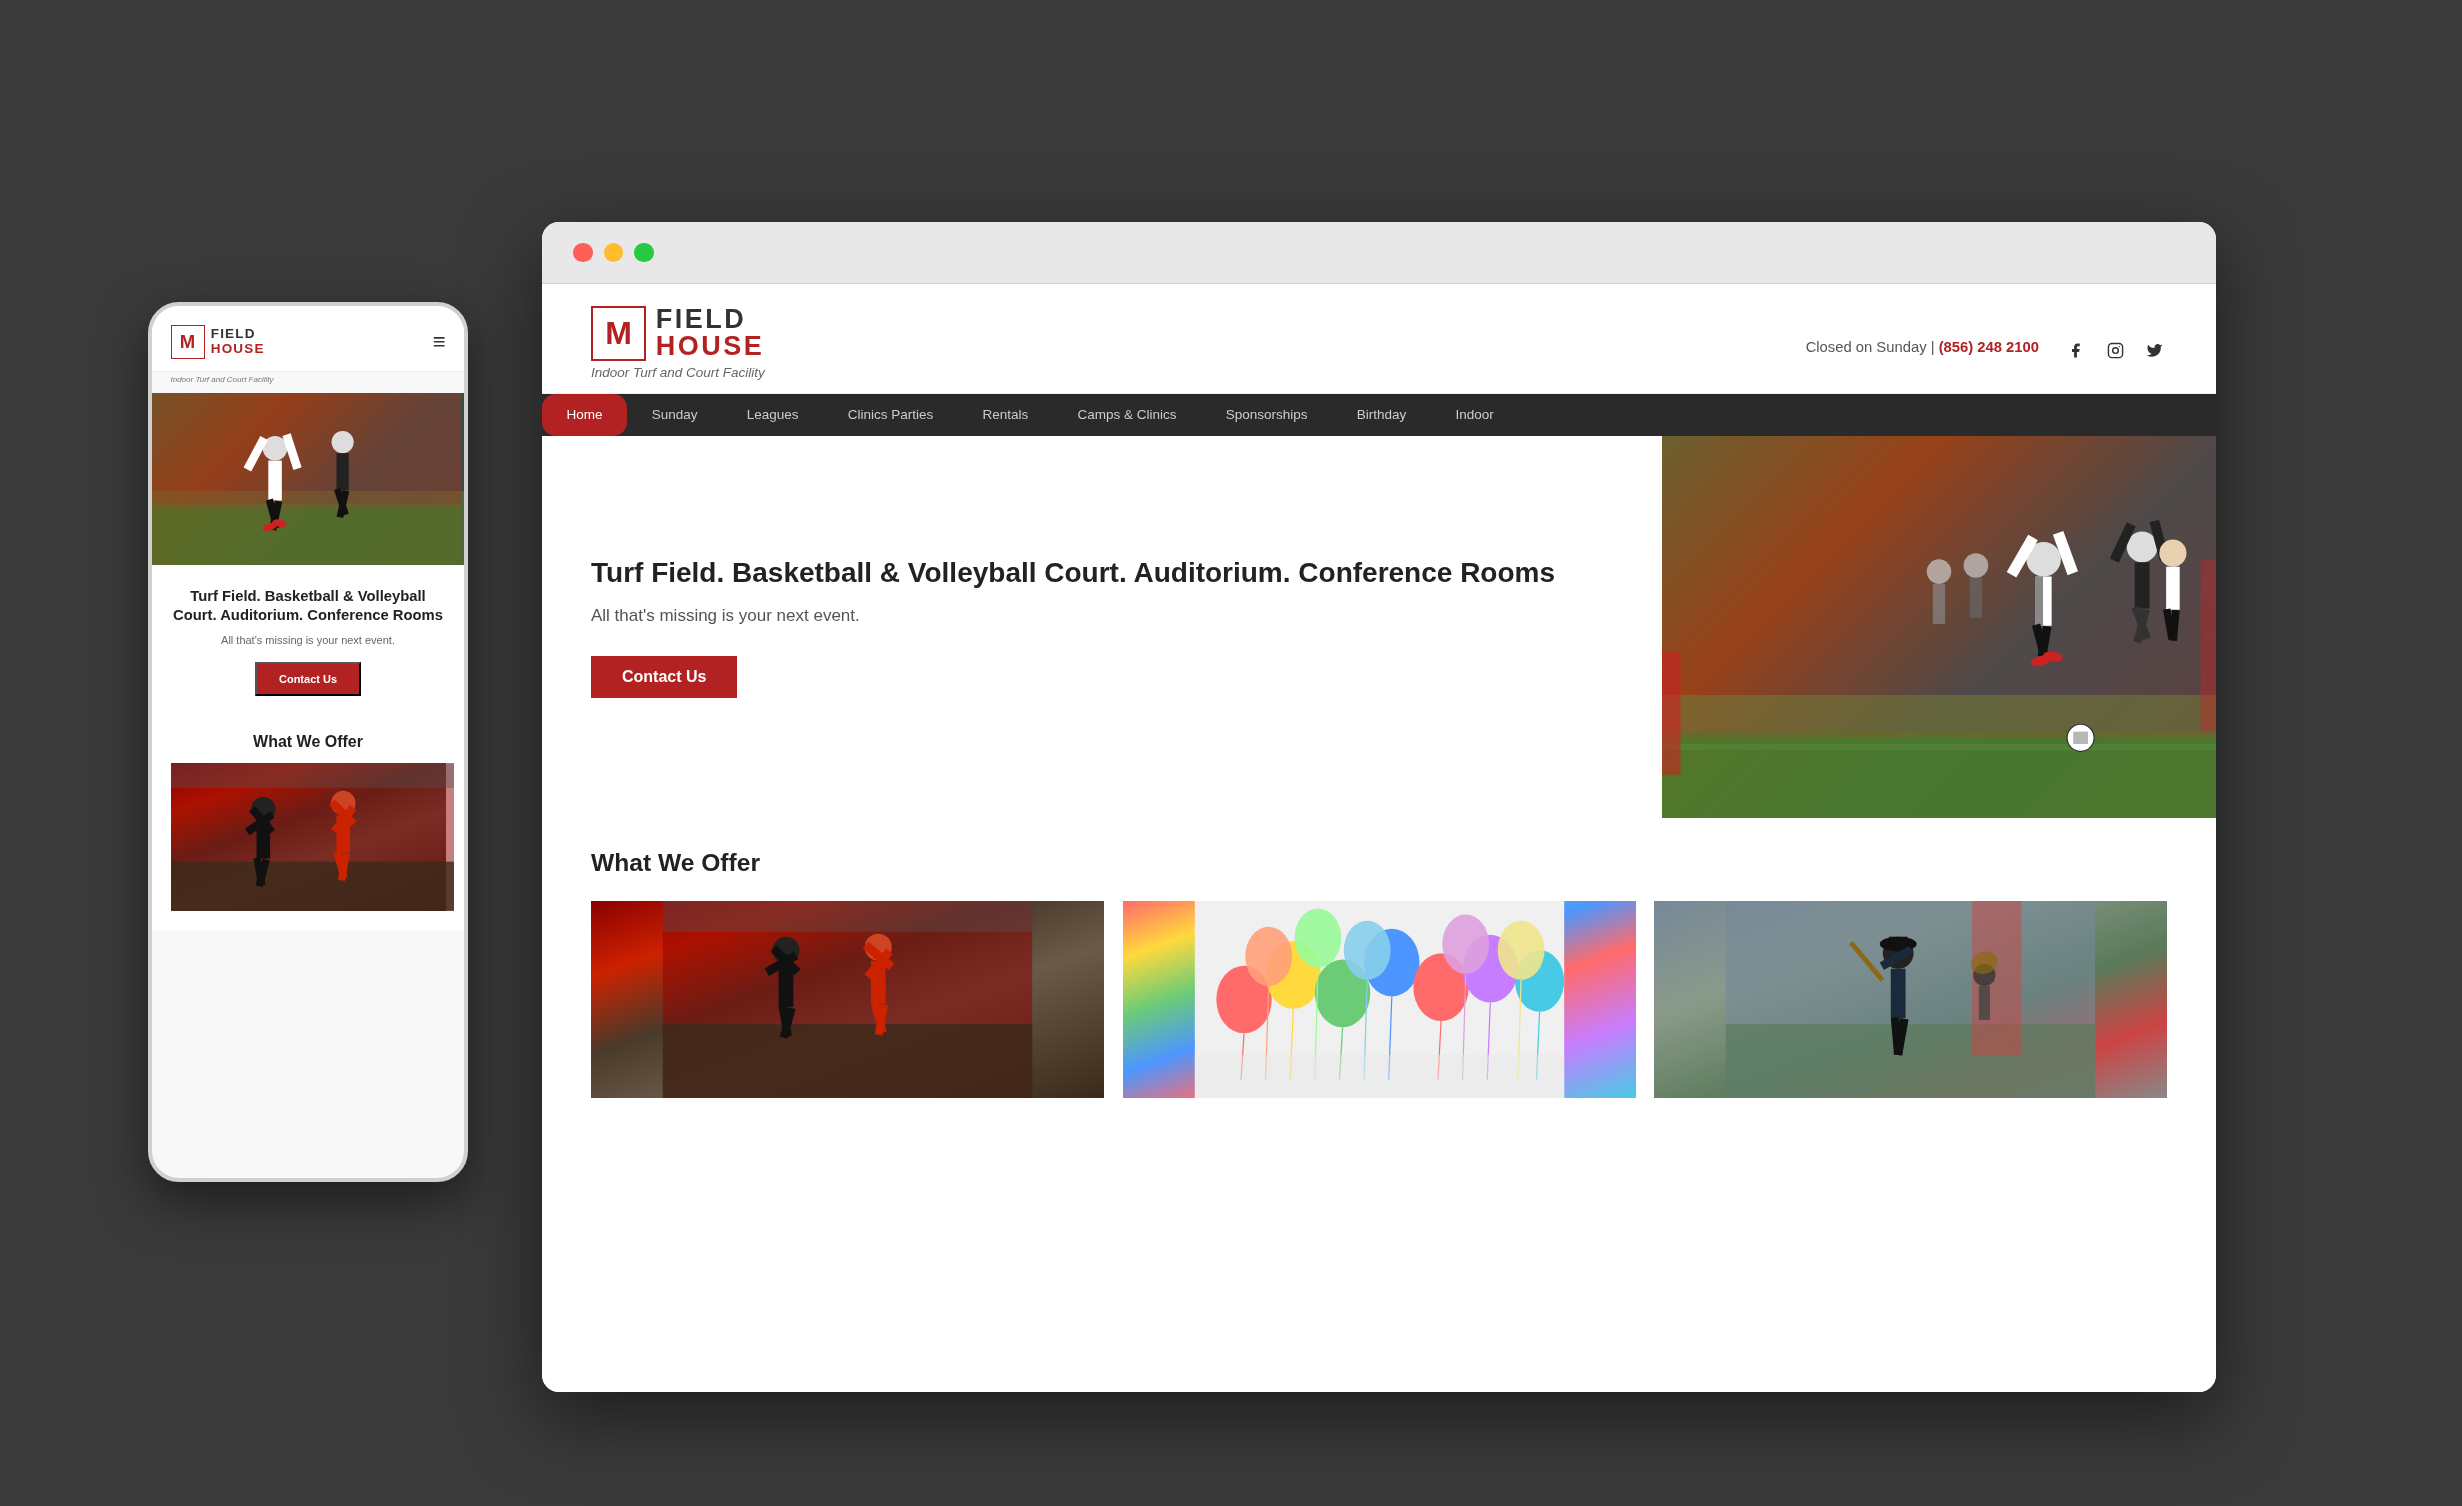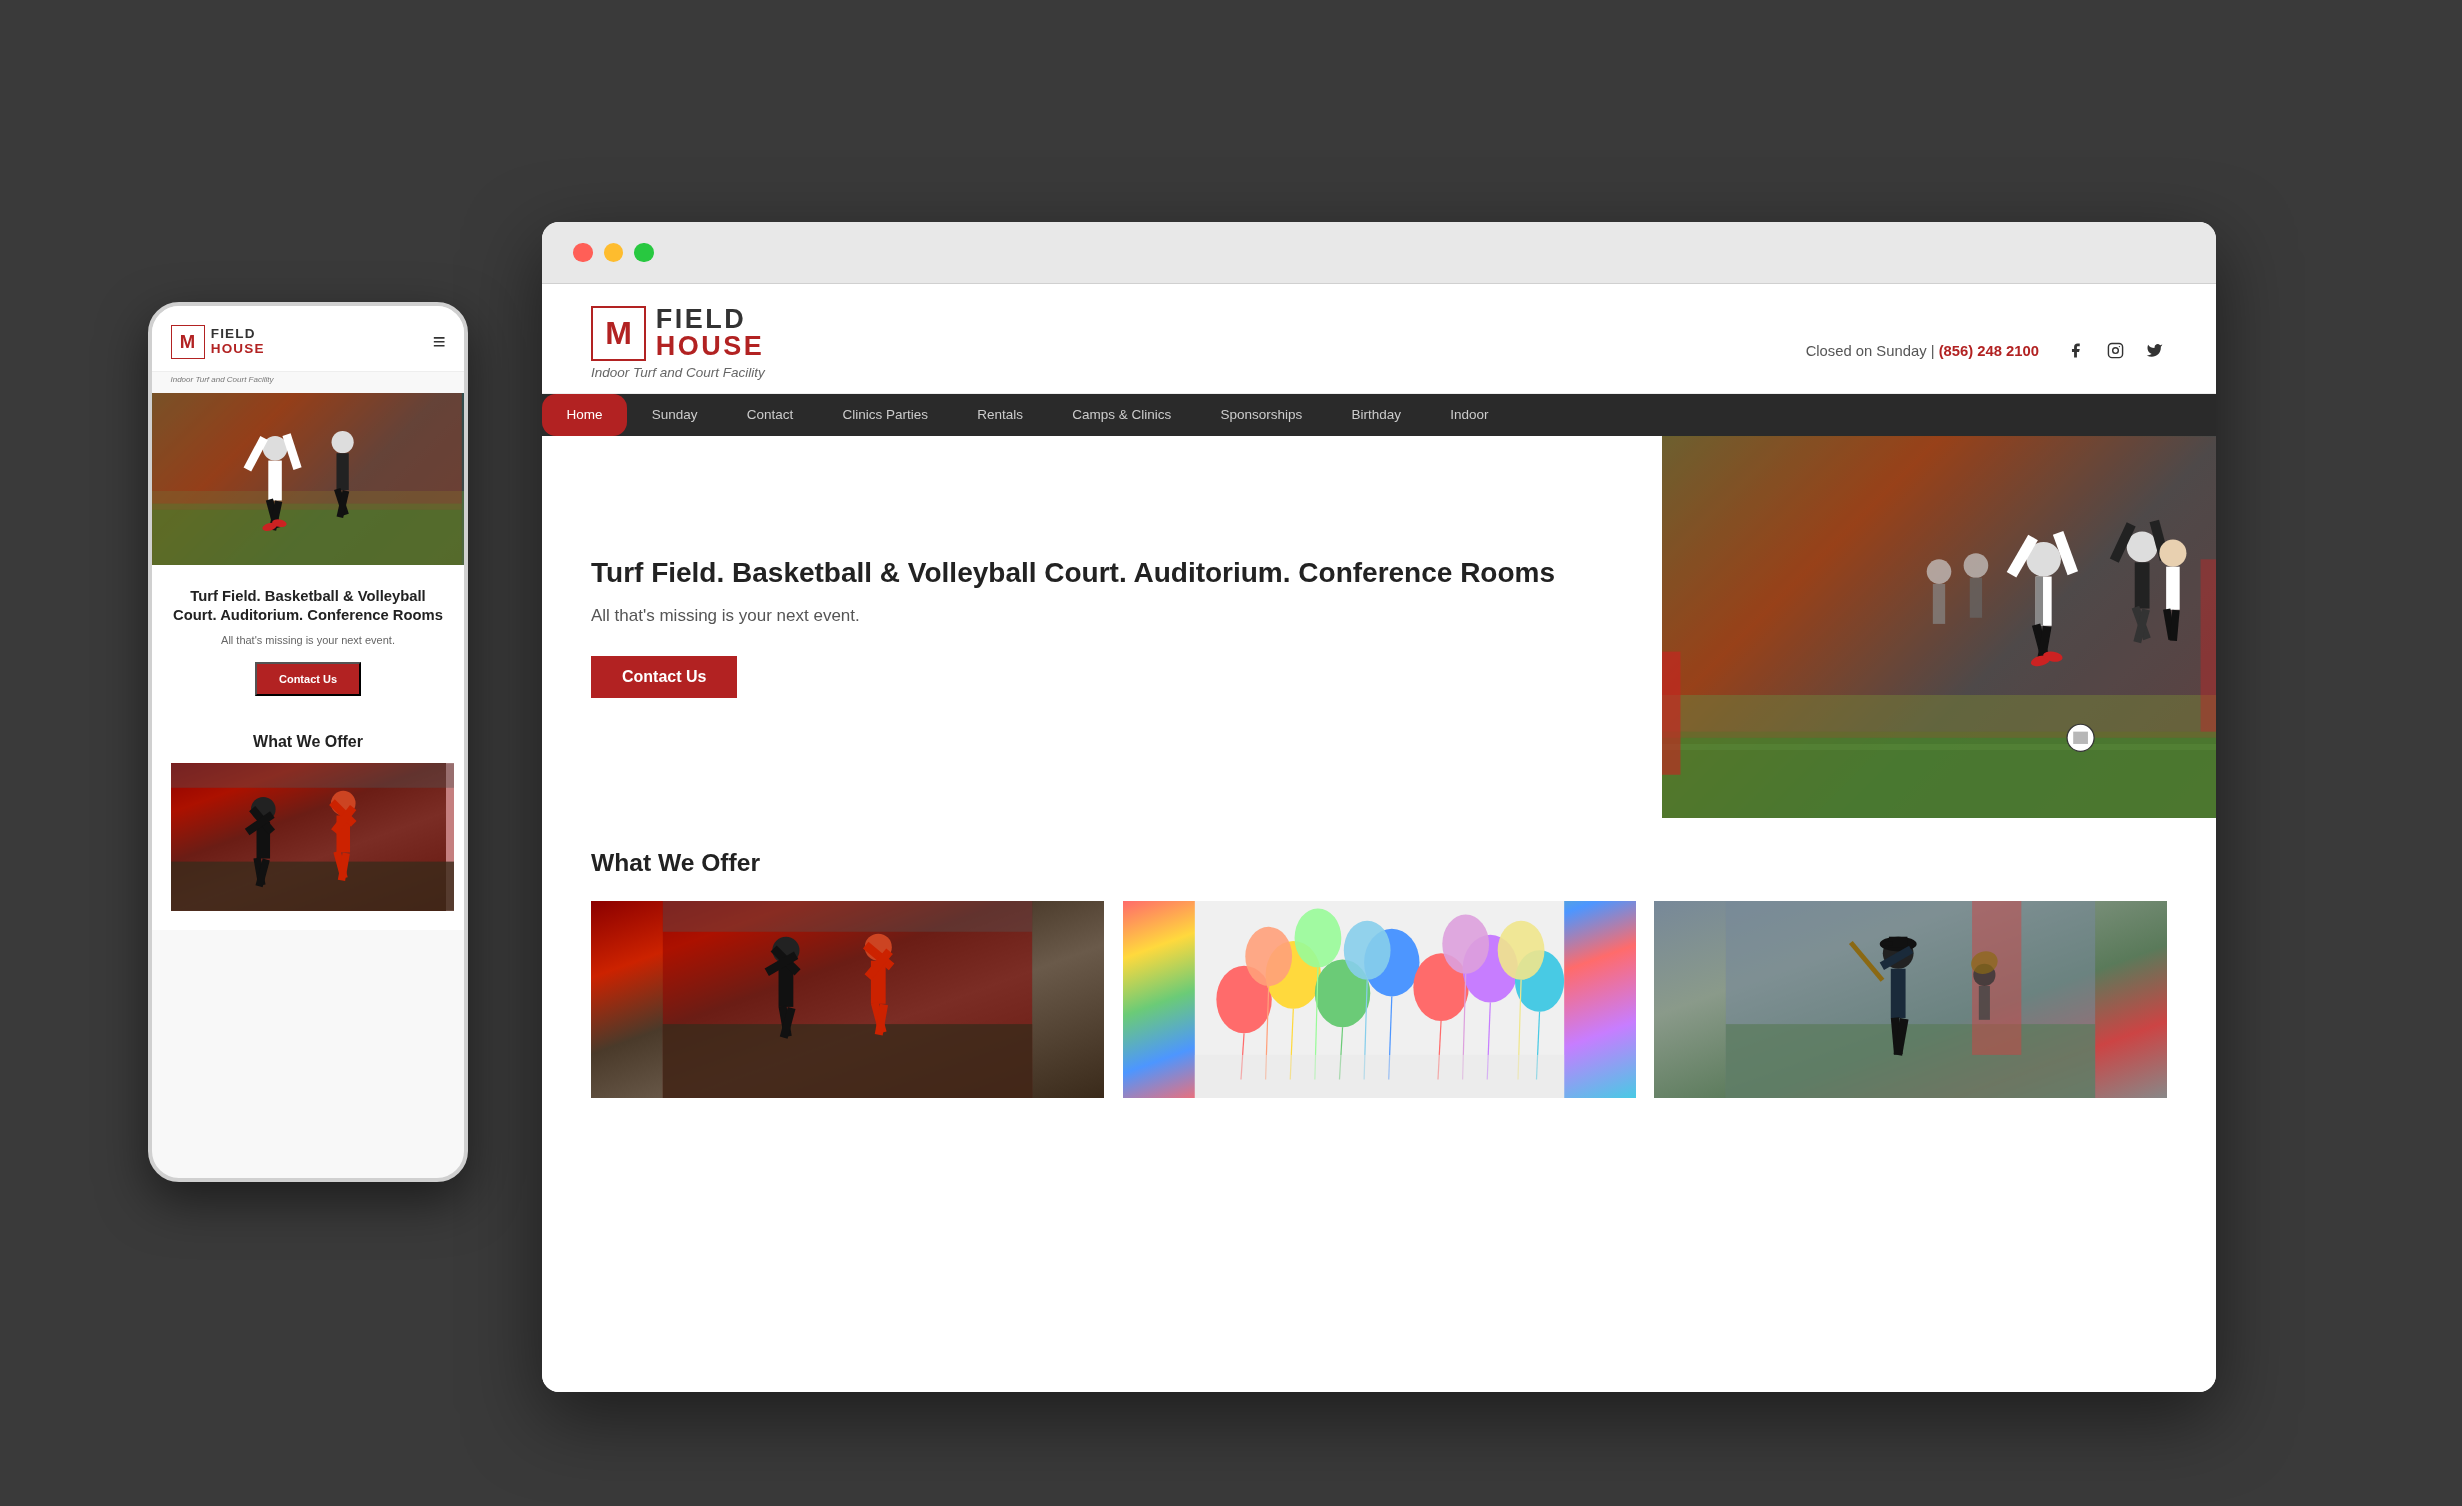--- a/index.html
+++ b/index.html
@@ -111,21 +111,21 @@
 
     .logo-subtitle {
       font-size: 13.5px;
       color: #666;
       margin-top: 4.9px;
       font-style: italic;
     }
 
     .header-right {
       display: flex;
-      align-items: center;
+      align-items: flex-start;
       gap: 24.6px;
       margin-top: 16px;
     }
 
     .header-contact-info {
       font-size: 14.8px;
       color: #555;
     }
 
     .header-phone {
@@ -477,21 +477,21 @@
               <path d="M23 3a10.9 10.9 0 0 1-3.14 1.53 4.48 4.48 0 0 0-7.86 3v1A10.66 10.66 0 0 1 3 4s-4 9 5 13a11.64 11.64 0 0 1-7 2c9 5 20 0 20-11.5a4.5 4.5 0 0 0-.08-.83A7.72 7.72 0 0 0 23 3z"></path>
             </svg>
           </div>
         </div>
       </div>
     </div>
 
     <nav class="site-nav">
       <div class="nav-item active">Home</div>
       <div class="nav-item">Sunday</div>
-      <div class="nav-item">Contact</div>
+      <div class="nav-item">Leagues</div>
       <div class="nav-item">Clinics Parties</div>
       <div class="nav-item">Rentals</div>
       <div class="nav-item">Camps &amp; Clinics</div>
       <div class="nav-item">Sponsorships</div>
       <div class="nav-item">Birthday</div>
       <div class="nav-item">Indoor</div>
     </nav>
 
     <div class="hero-section">
       <div class="hero-text">

